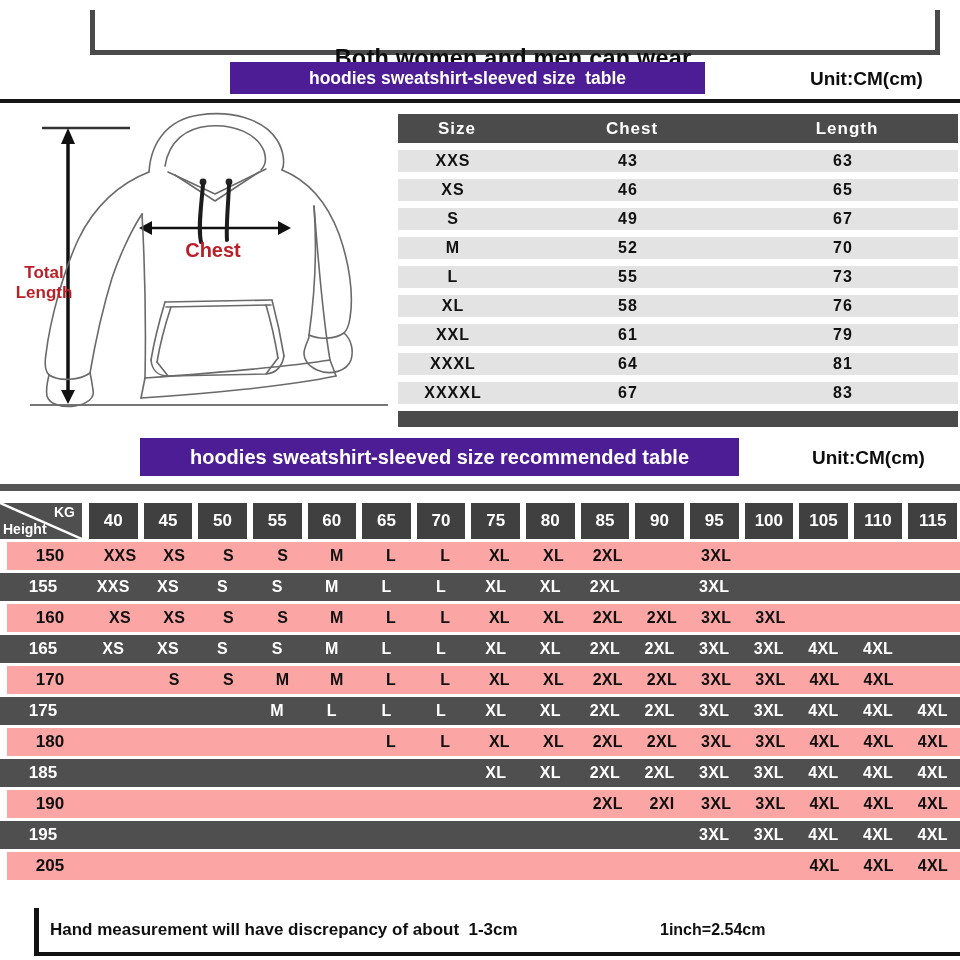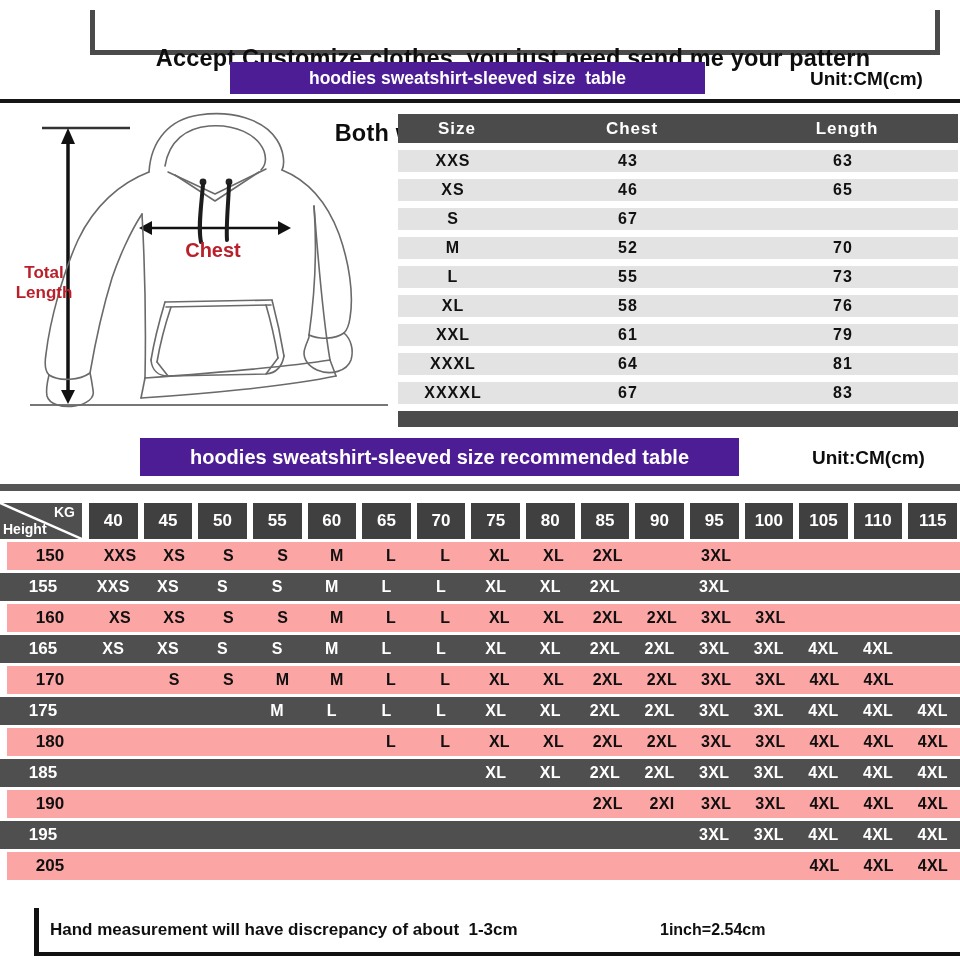--- a/index.html
+++ b/index.html
@@ -56,21 +56,20 @@
   .footer-note{position:absolute;left:50px;top:920px;font-size:17px;font-weight:700;white-space:pre;}
   .footer-conv{position:absolute;left:660px;top:921px;font-size:16px;font-weight:700;}
 </style>
 </head>
 <body>
 
 <div class="page">
 
   <div class="banner-frame"></div>
   <div class="banner-text">
-    <div>Accept Customize clothes, you just need send me your pattern</div>
     <div>Both women and men can wear</div>
   </div>
 
   <div class="bar bar1">hoodies sweatshirt-sleeved size  table</div>
   <div class="unit unit1">Unit:CM(cm)</div>
   <div class="hr1"></div>
 
   <div class="diagram">
     <svg width="400" height="322" viewBox="0 0 400 322">
 
@@ -142,20 +141,21 @@
           <div class="st-cell">43</div>
           <div class="st-cell">63</div>
         </div>
         <div class="st-row">
           <div class="st-cell">XS</div>
           <div class="st-cell">46</div>
           <div class="st-cell">65</div>
         </div>
         <div class="st-row">
           <div class="st-cell">S</div>
+          <div class="st-cell">49</div>
           <div class="st-cell">67</div>
         </div>
         <div class="st-row">
           <div class="st-cell">M</div>
           <div class="st-cell">52</div>
           <div class="st-cell">70</div>
         </div>
         <div class="st-row">
           <div class="st-cell">L</div>
           <div class="st-cell">55</div>

